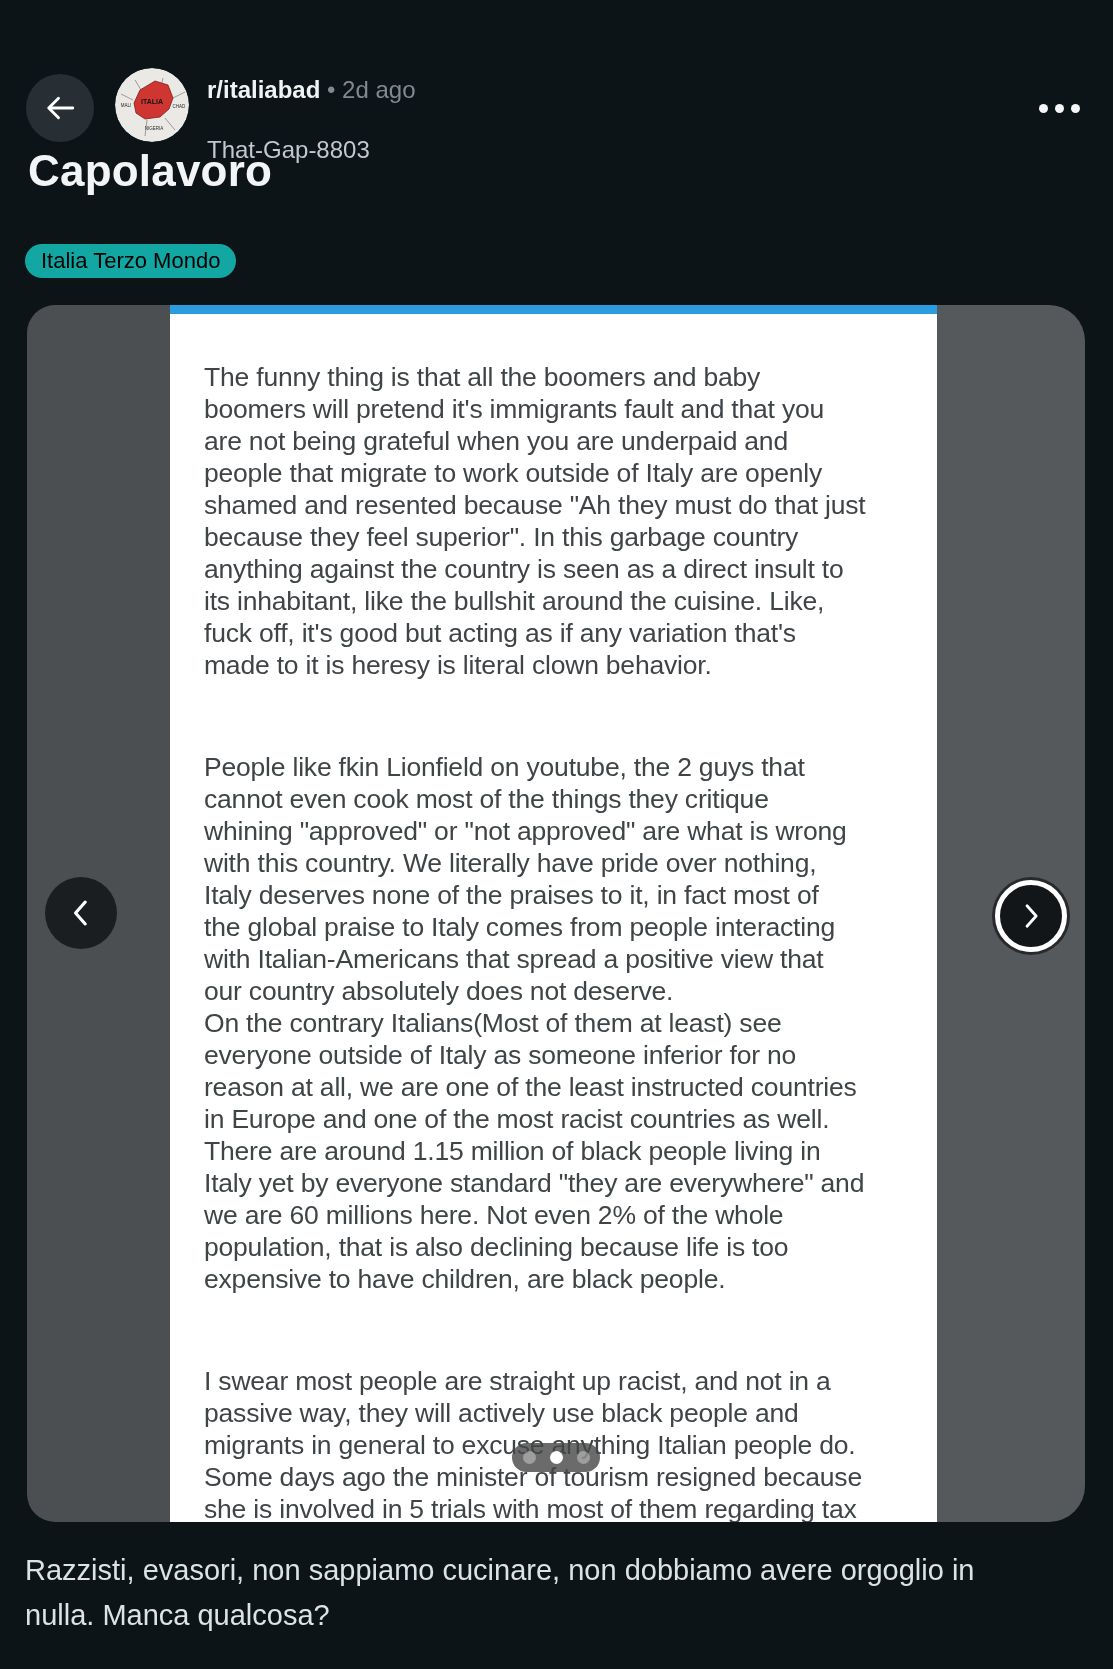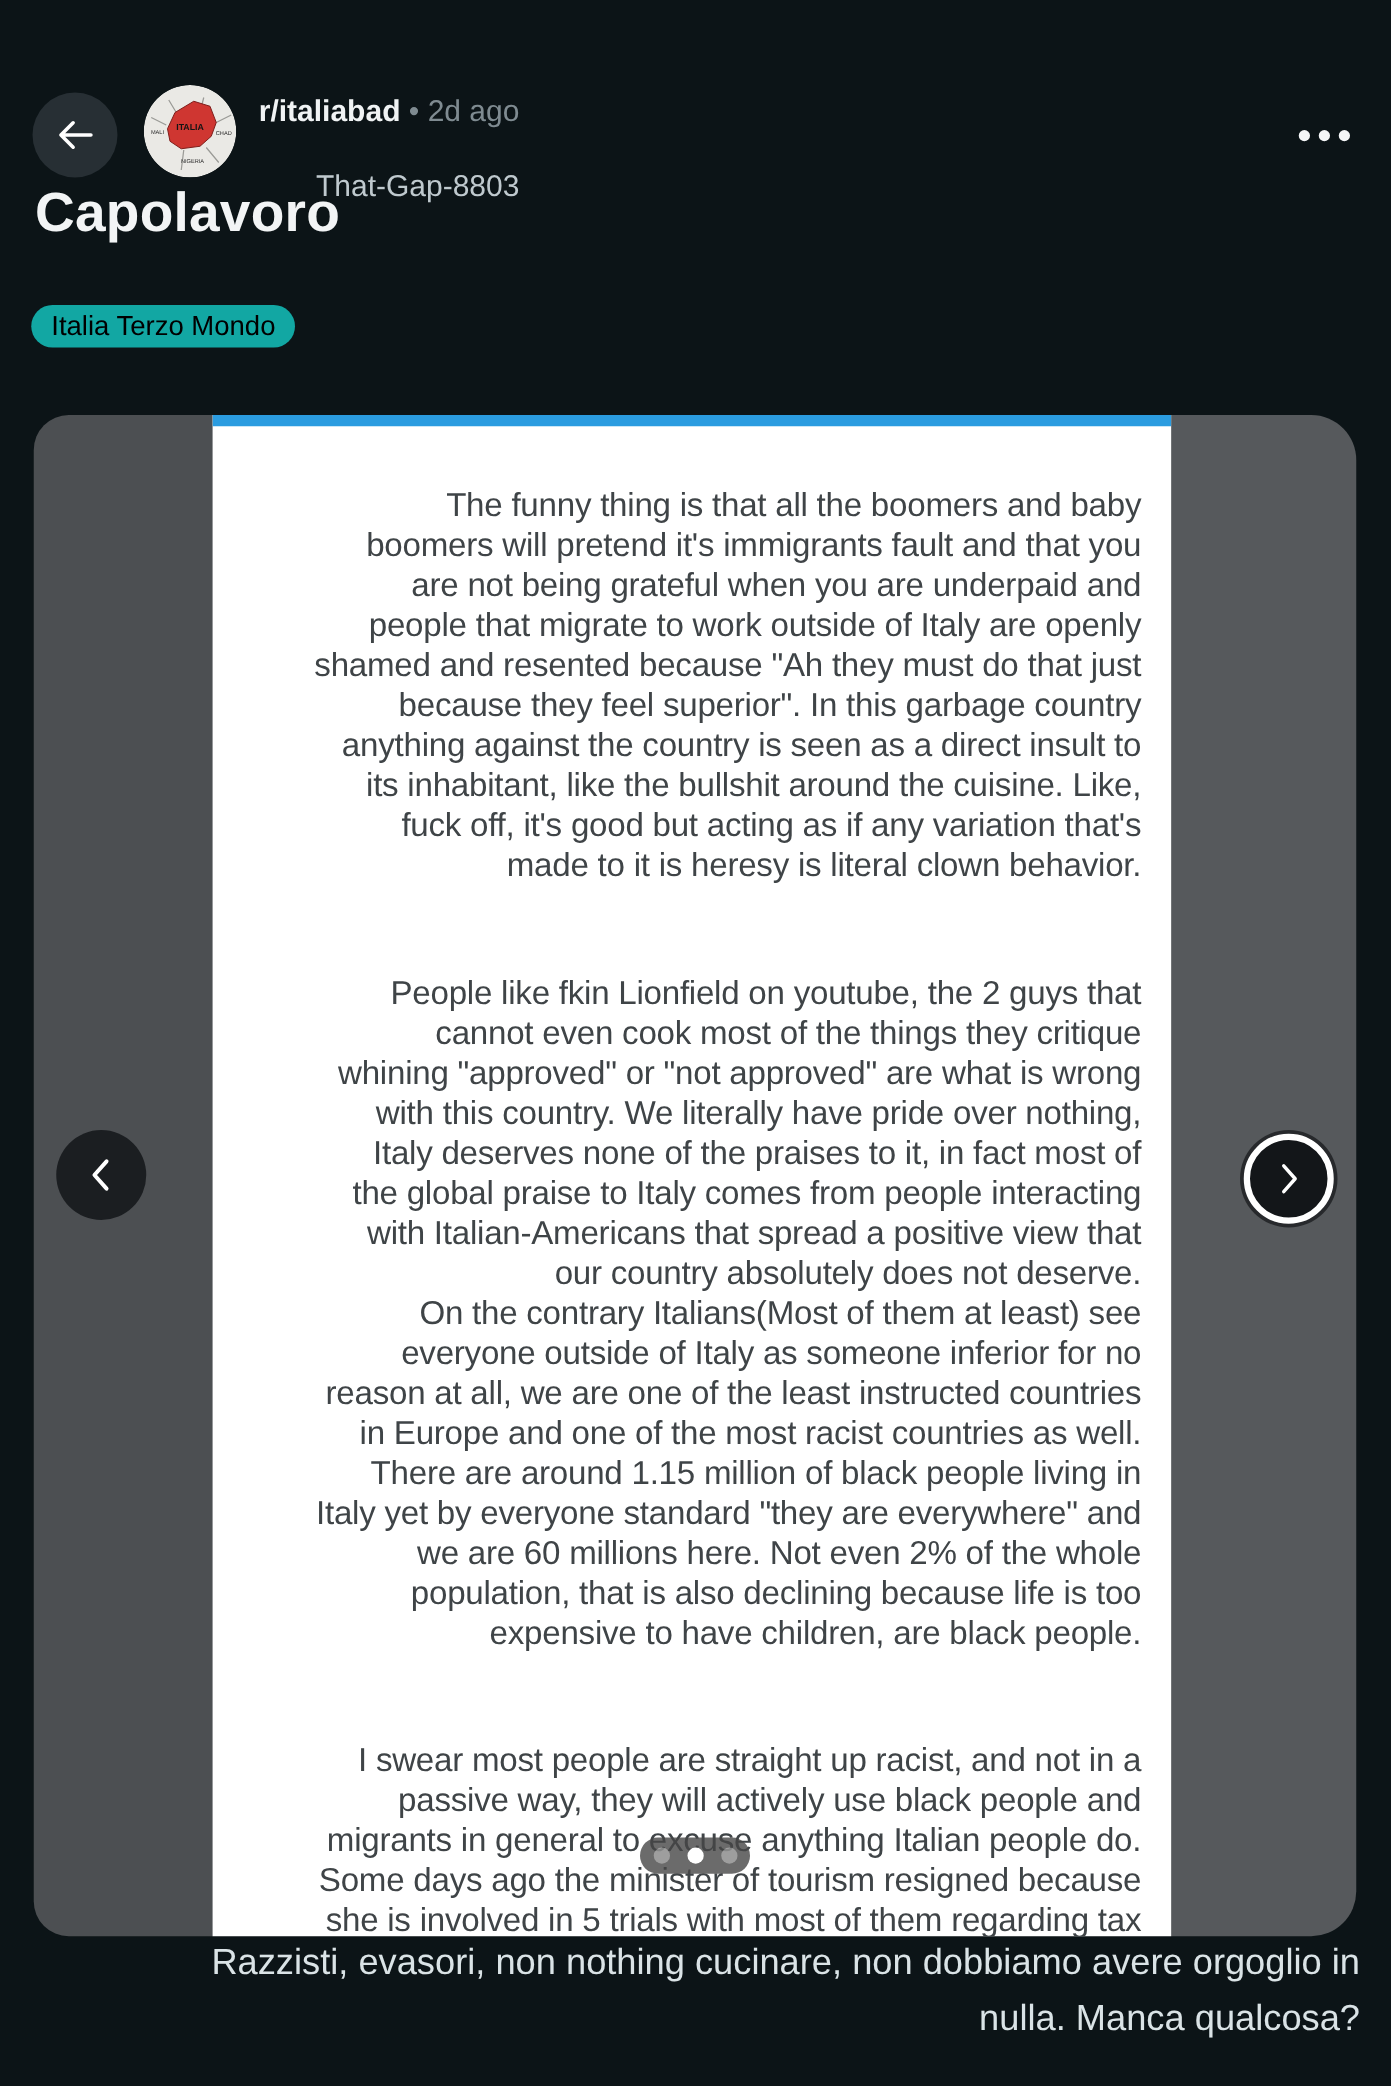--- a/index.html
+++ b/index.html
@@ -3,21 +3,21 @@
 <meta charset="utf-8">
 <style>
   html,body{margin:0;padding:0;}
   body{
     width:1113px;height:1669px;
     background:#0C1417;
     font-family:"Liberation Sans","DejaVu Sans",sans-serif;
     position:relative;overflow:hidden;
     -webkit-font-smoothing:antialiased;
   }
-  .abs{position:absolute;text-align:right;}
+  .abs{position:absolute;}
 
   
   .back-btn{
     left:26px;top:74px;width:68px;height:68px;border-radius:50%;
     background:#272F34;display:flex;align-items:center;justify-content:center;
   }
   .avatar{left:115px;top:68px;width:74px;height:74px;border-radius:50%;overflow:hidden;}
   .meta{left:207px;top:72px;line-height:36px;font-size:24px;}
   .meta .sub{color:#F0F3F4;font-weight:bold;}
   .meta .time{color:#7F8B91;}
@@ -28,21 +28,21 @@
   .title{left:28px;top:146px;font-size:44px;font-weight:600;color:#F2F4F5;letter-spacing:.2px;}
 
   .flair{
     left:25px;top:244px;height:34px;border-radius:17px;
     background:#12A7A3;color:#000000;
     font-size:22px;line-height:34px;padding:0 16px;
     display:inline-block;white-space:nowrap;
   }
 
   
-  .carousel{left:0;top:305px;width:1113px;height:1217px;margin-top:27px;}
+  .carousel{left:0;top:305px;width:1113px;height:1217px;}
   .peek{position:absolute;top:0;height:1217px;}
   .peek-left{left:27px;width:143px;background:#4C4F52;border-radius:28px 0 0 28px;}
   .peek-right{left:937px;width:148px;background:#56595C;border-radius:0 36px 36px 0;}
   .slide{
     position:absolute;left:170px;top:0;width:767px;height:1217px;
     background:#FFFFFF;overflow:hidden;
   }
   .accent-bar{height:9px;background:#2B9CE0;}
   .slide-text{
     padding:15px 24px 0 34px;
@@ -173,14 +173,14 @@
     </span>
   </div>
 
   <div class="dots-pill">
       <span class="dot"></span>
       <span class="dot active"></span>
       <span class="dot"></span>
     </div>
 </div>
 
-<div class="abs body-text">Razzisti, evasori, non nothing cucinare, non dobbiamo avere orgoglio in
+<div class="abs body-text">Razzisti, evasori, non sappiamo cucinare, non dobbiamo avere orgoglio in
 nulla. Manca qualcosa?</div>
 
 </body></html>

